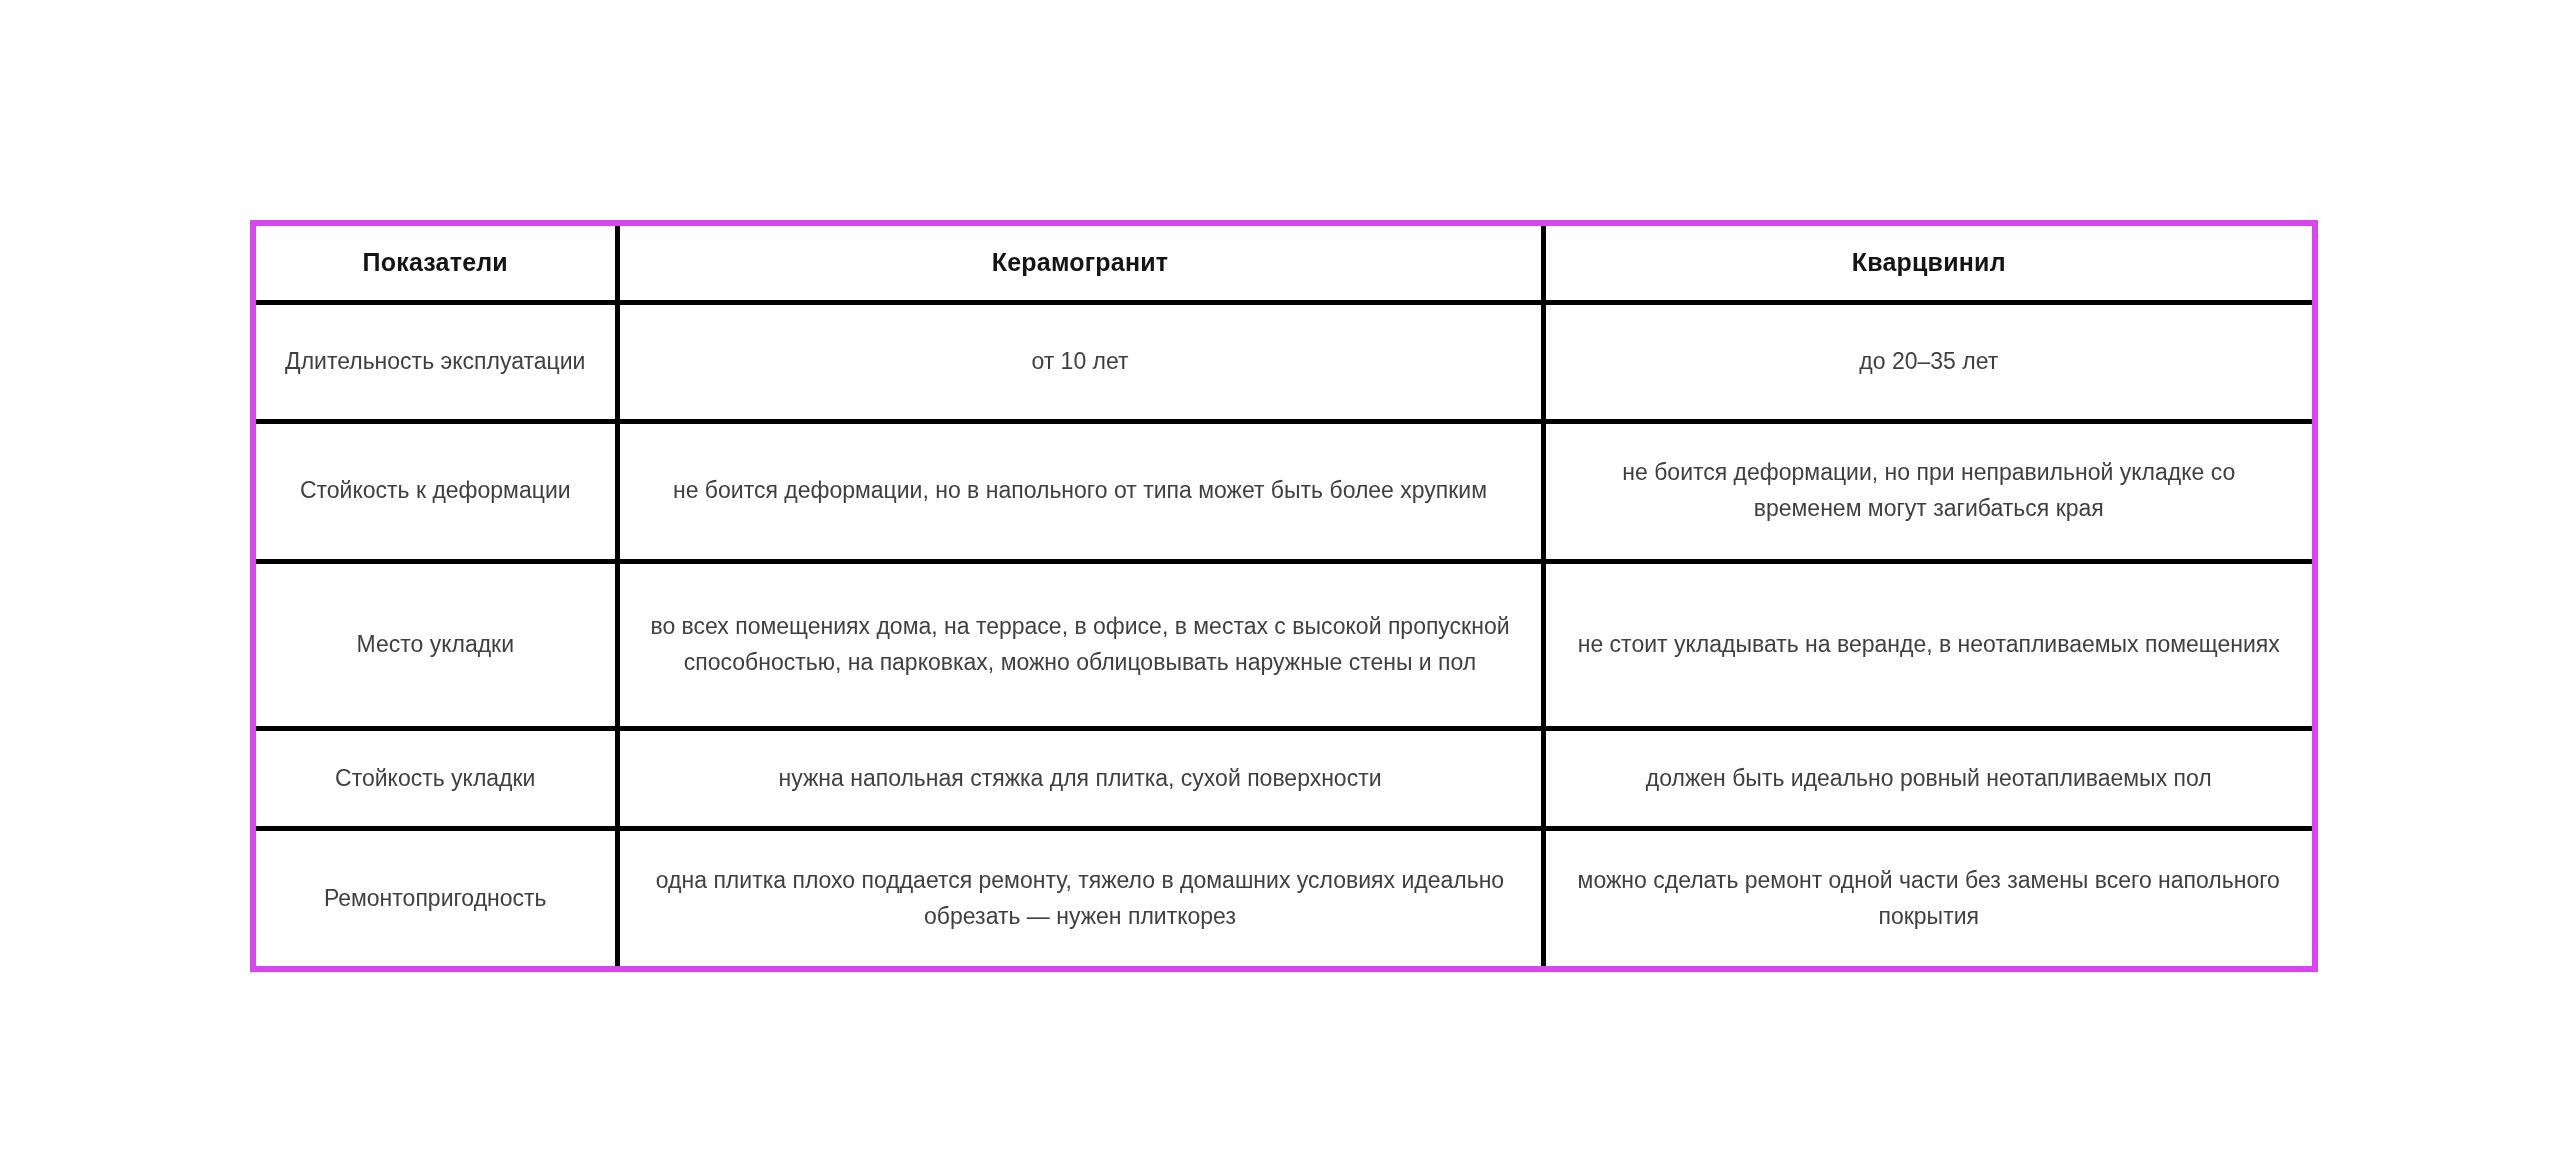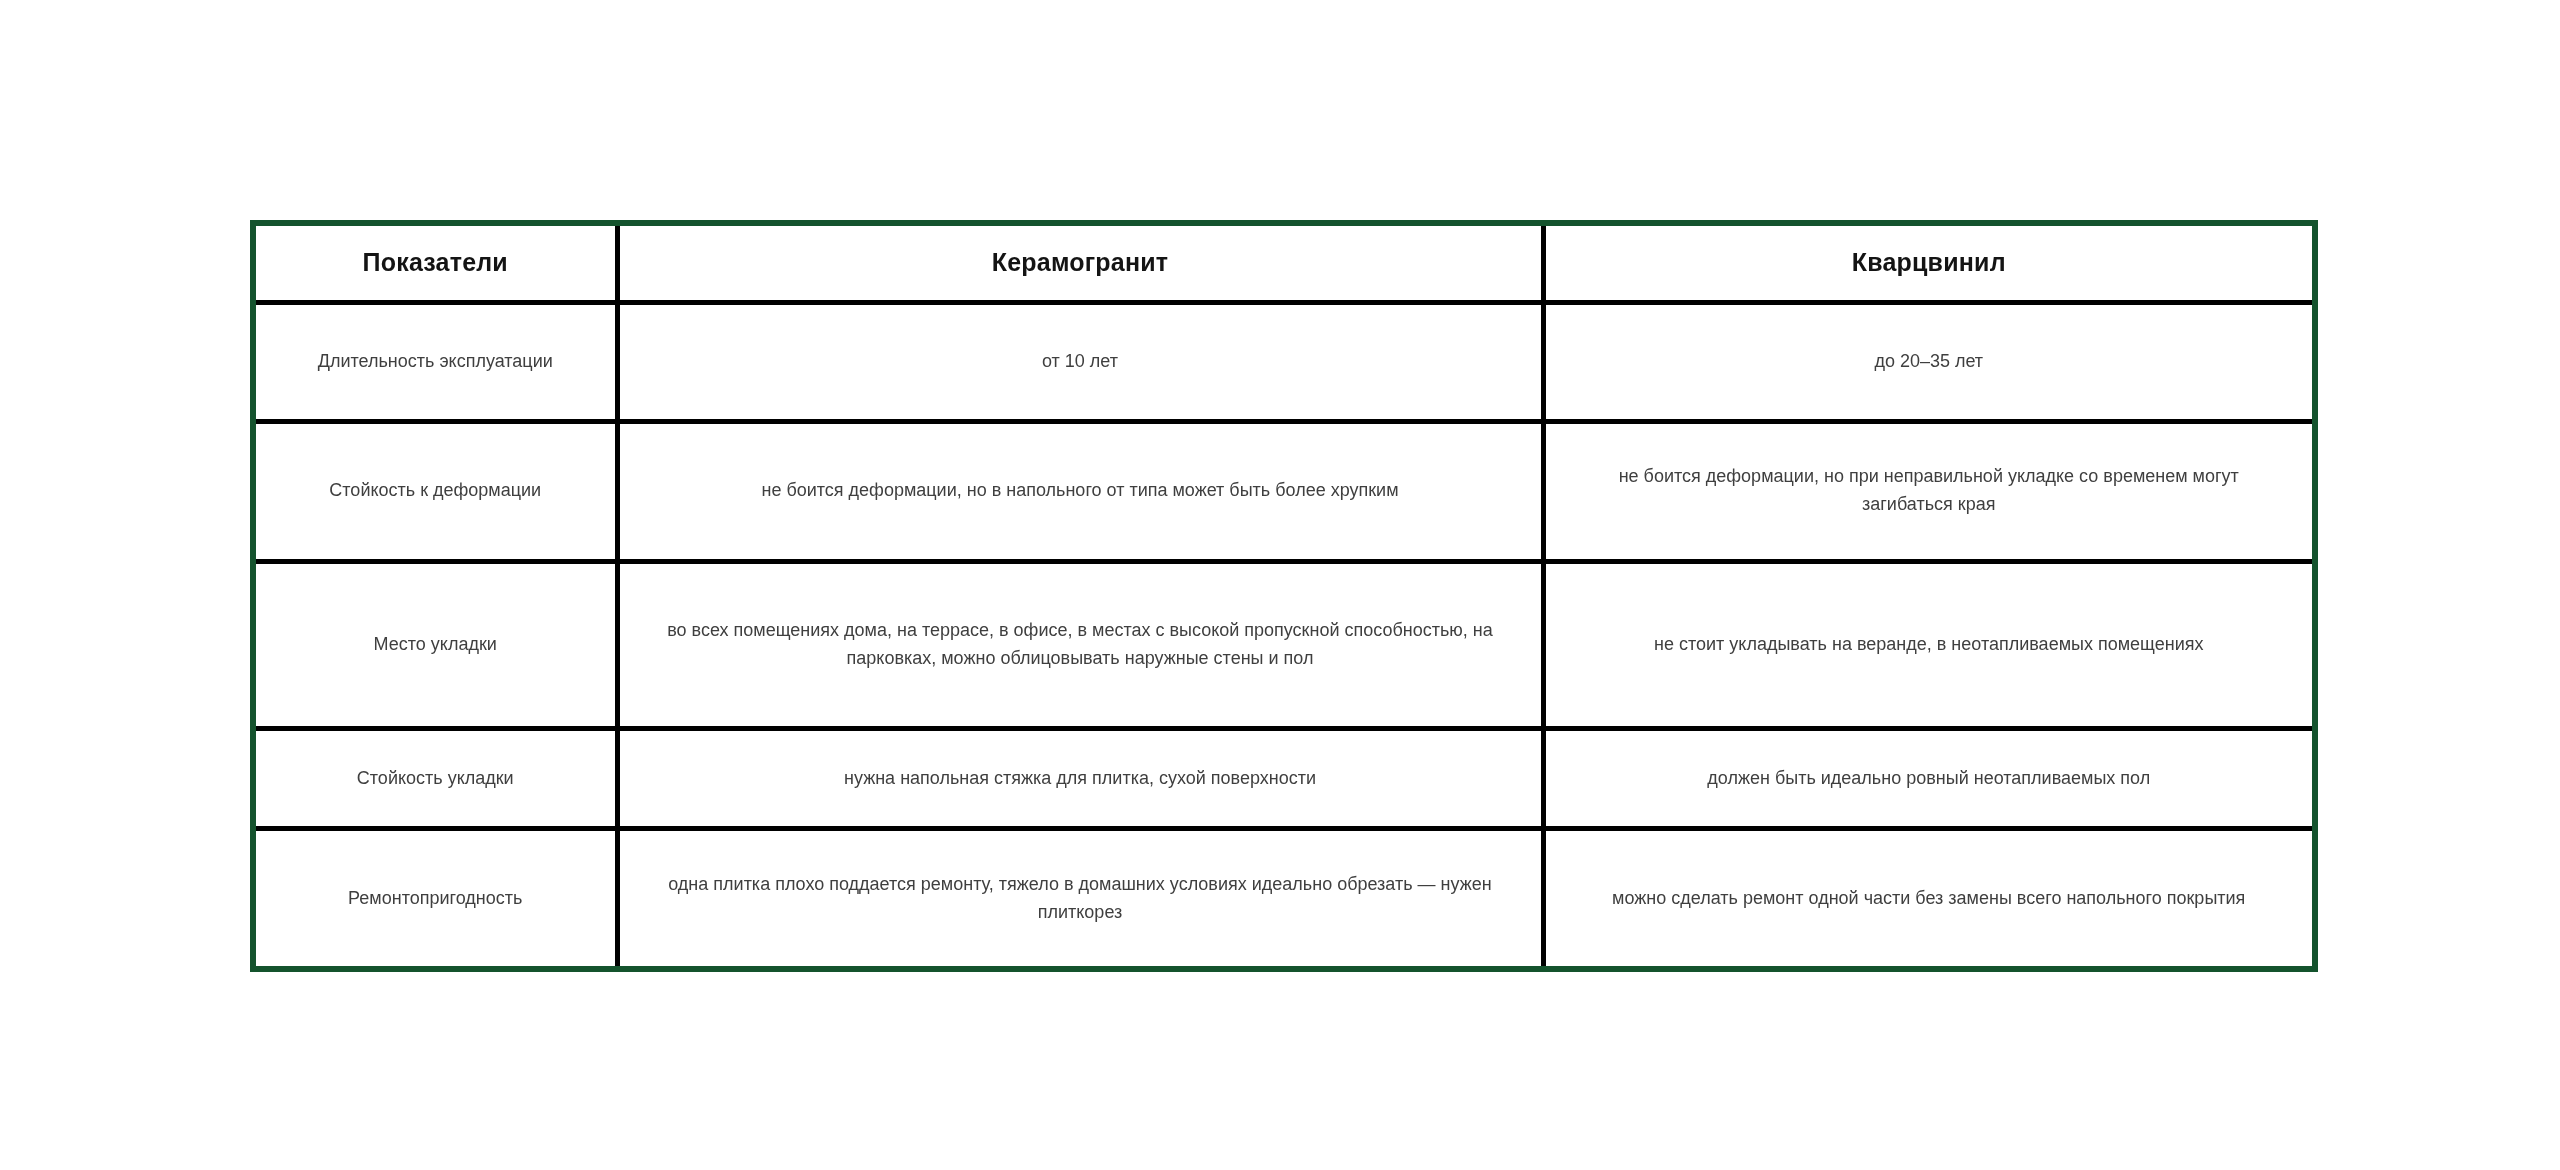--- a/index.html
+++ b/index.html
@@ -24,30 +24,30 @@
     background: #ffffff;
   }
   .comparison-table th,
   .comparison-table td {
     border: 5px solid #000000;
     text-align: center;
     vertical-align: middle;
     overflow: hidden;
   }
   .comparison-table {
-    border: 6px solid #14532d;
+    border: 6px solid #d946ef;
   }
   .comparison-table th {
     font-size: 25px;
     font-weight: bold;
     color: #141414;
     letter-spacing: 0.2px;
   }
   .comparison-table td {
-    font-size: 18px;
+    font-size: 23px;
     font-weight: 400;
     color: #3f3f3f;
     line-height: 1.55;
     padding: 6px 26px;
   }
   .comparison-table td.ind {
     padding: 6px 14px;
   }
 </style>
 </head>

